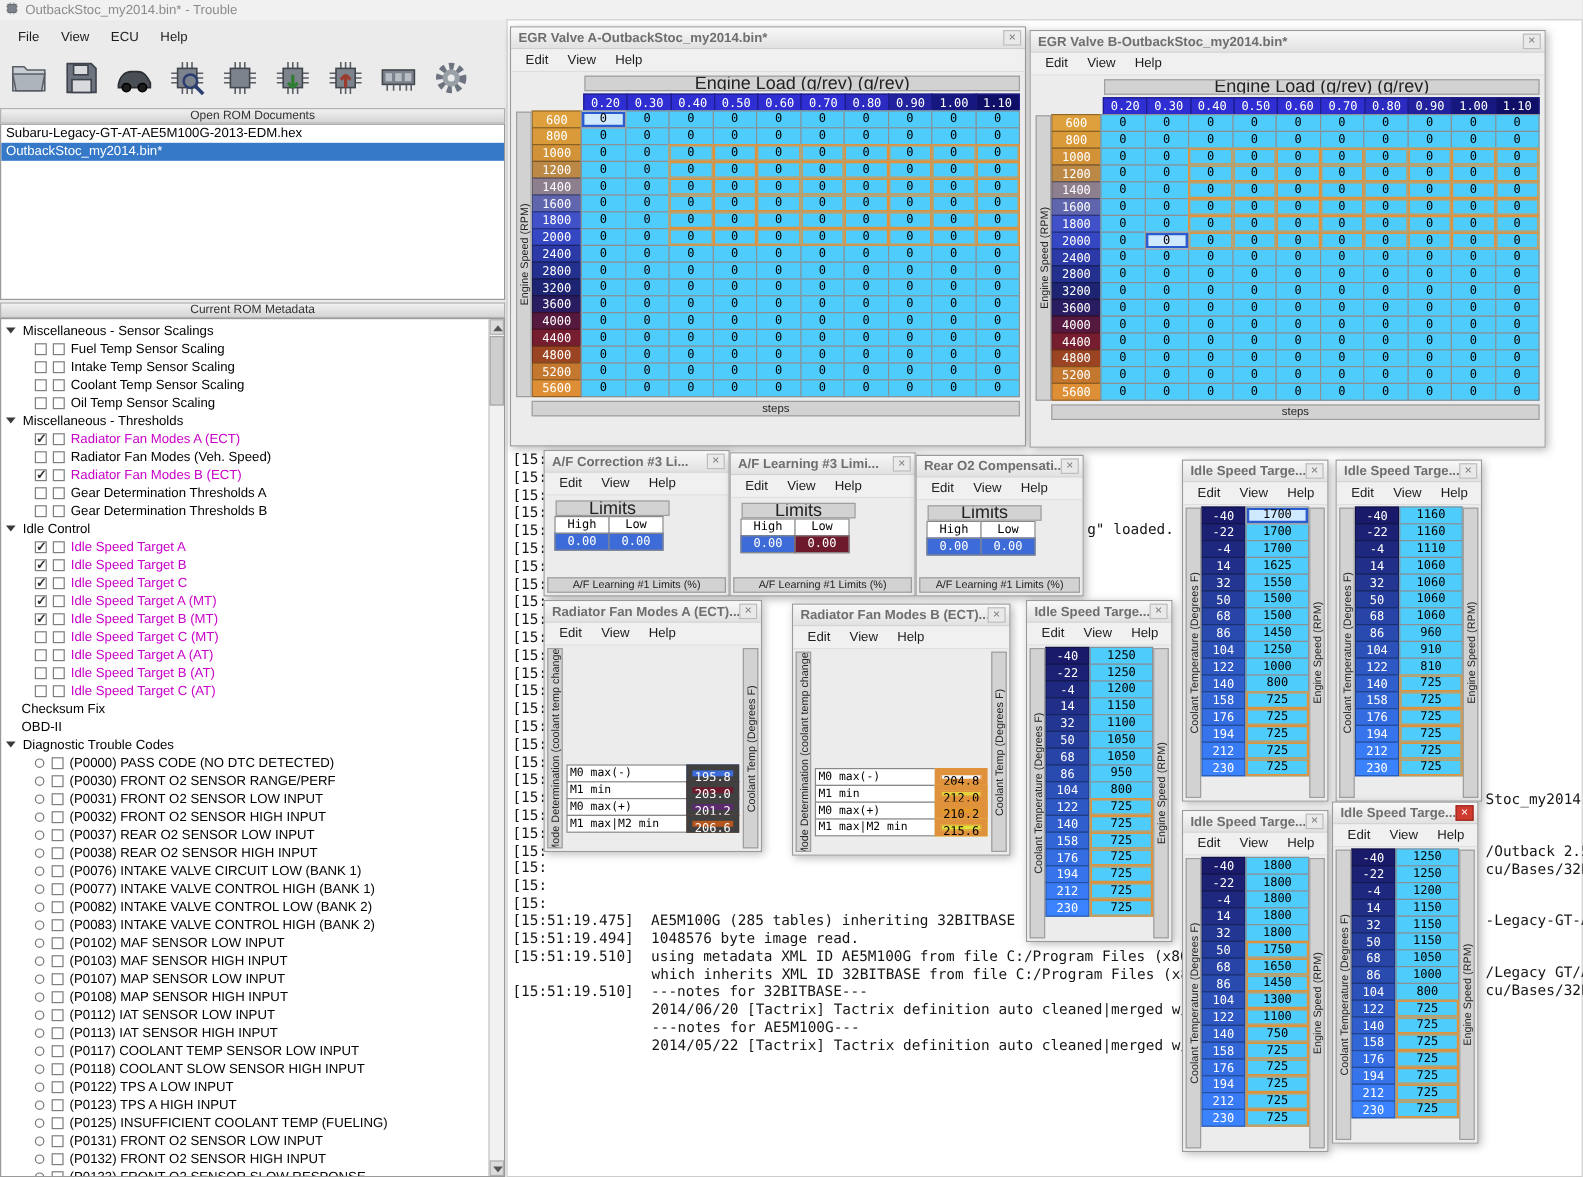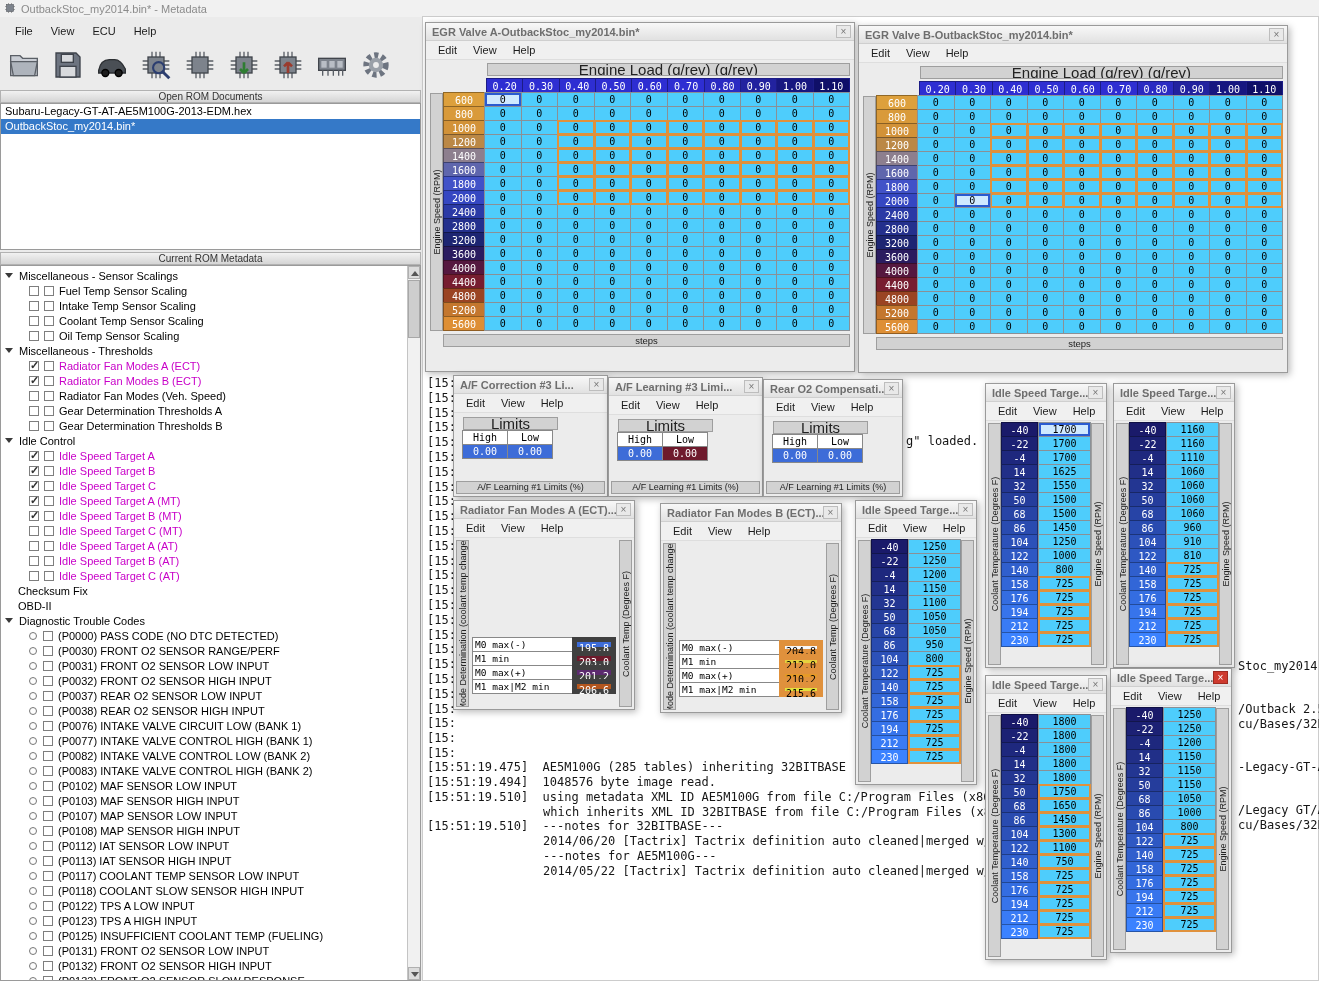--- a/index.html
+++ b/index.html
@@ -89,21 +89,21 @@
 </style>
 </head>
 <body>
 
 <div class="app">
   <div class="titlebar">
     <span><svg width="12" height="12" viewBox="0 0 24 24">
           <rect x="5" y="5" width="14" height="14" fill="#7d838c" stroke="#41454c"></rect>
           <path d="M9 2v3M15 2v3M9 19v3M15 19v3M2 9h3M2 15h3M19 9h3M19 15h3" stroke="#555" fill="none"></path>
         </svg></span>
-    <span class="title">OutbackStoc_my2014.bin* - Metadata</span>
+    <span class="title">OutbackStoc_my2014.bin* - Trouble</span>
   </div>
   <div class="menubar" id="mainmenu">
       <span class="menuitem">File</span>
       <span class="menuitem">View</span>
       <span class="menuitem">ECU</span>
       <span class="menuitem">Help</span>
     </div>
   <div class="toolbar" id="toolbar">
       <div class="tbtn">
         <span><svg viewBox="0 0 24 24">
@@ -207,28 +207,28 @@
         <div class="trow g">
           <span class="tri"></span>
           <span class="tlabel">Miscellaneous - Thresholds</span>
         </div>
         <div class="trow i">
           <span class="cb on"></span>
           <span class="cb"></span>
           <span class="tlabel mag">Radiator Fan Modes A (ECT)</span>
         </div>
         <div class="trow i">
+          <span class="cb"></span>
+          <span class="cb"></span>
+          <span class="tlabel">Radiator Fan Modes (Veh. Speed)</span>
+        </div>
+        <div class="trow i">
           <span class="cb on"></span>
           <span class="cb"></span>
           <span class="tlabel mag">Radiator Fan Modes B (ECT)</span>
-        </div>
-        <div class="trow i">
-          <span class="cb"></span>
-          <span class="cb"></span>
-          <span class="tlabel">Radiator Fan Modes (Veh. Speed)</span>
         </div>
         <div class="trow i">
           <span class="cb"></span>
           <span class="cb"></span>
           <span class="tlabel">Gear Determination Thresholds A</span>
         </div>
         <div class="trow i">
           <span class="cb"></span>
           <span class="cb"></span>
           <span class="tlabel">Gear Determination Thresholds B</span>

